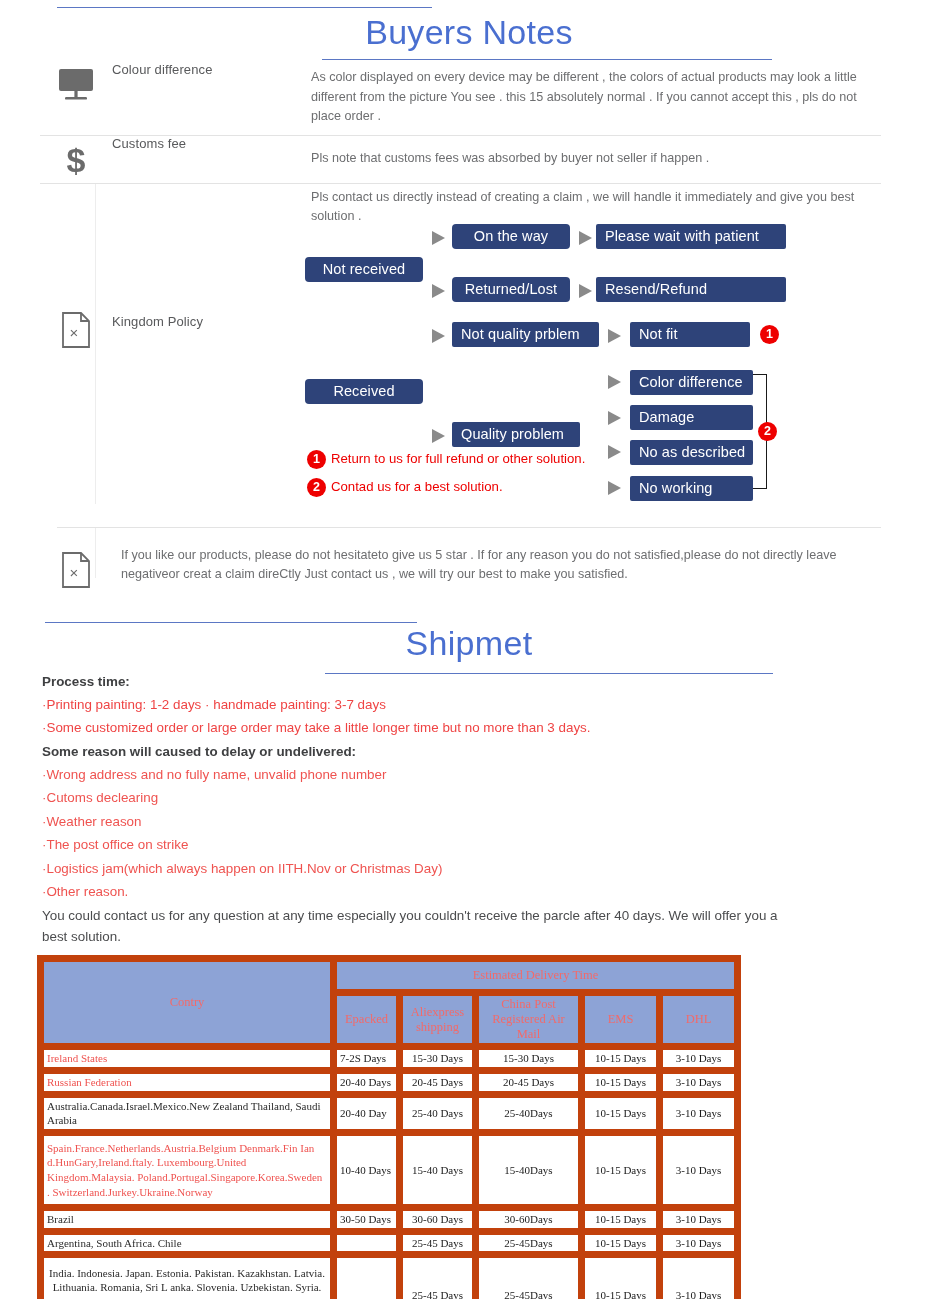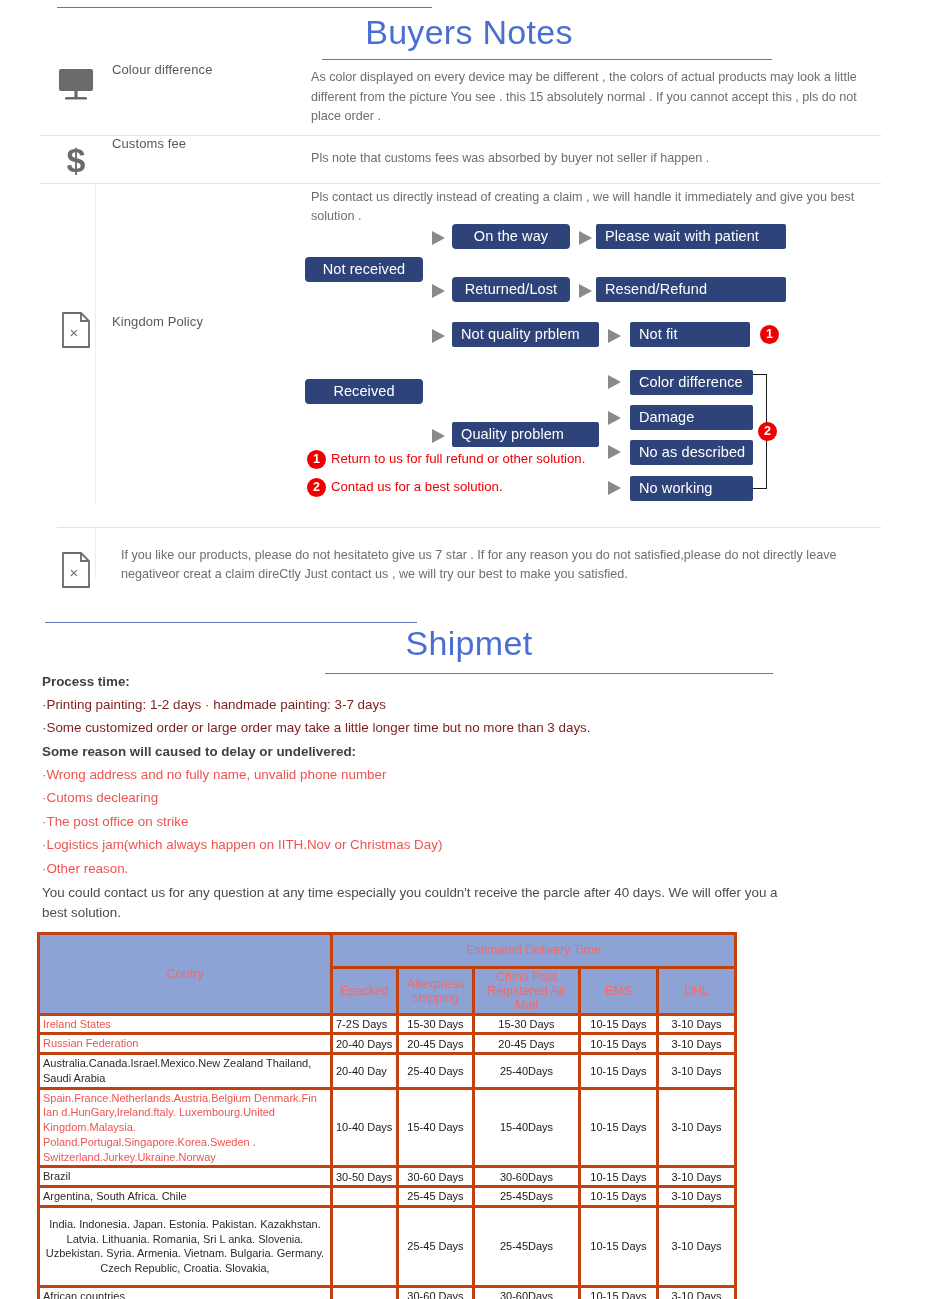--- a/index.html
+++ b/index.html
@@ -88,32 +88,32 @@
   }
   .bracket {
     position: absolute; border: 1.6px solid #1a1a1a;
     border-left: none; width: 14px;
   }
 
   
   .ship-text { padding: 0 40px 0 42px; }
   .ship-text p { margin: 0 0 3px 0; font-size: 13.4px; line-height: 1.52; }
   .ship-head { font-weight: bold; color: #3f4042; font-size: 13.6px; }
-  .ship-plain { color: #7f1d1d; }
+  .ship-plain { color: #ef4444; }
   .ship-red { color: #ef5350; }
   .ship-tail { color: #4b4c4e; margin-top: 4px !important; }
 
   
   table.delivery {
     border-collapse: collapse; margin: 8px 0 0 37px;
     width: 697px; table-layout: fixed;
   }
   table.delivery th, table.delivery td {
-    border: 3px solid #c2410c; padding: 1px 3px;
-    font-size: 11px; vertical-align: middle;
+    border: 7px solid #c2410c; padding: 1px 3px;
+    font-size: 11px; vertical-align: middle; font-family: Liberation Serif, serif;
   }
   table.delivery thead th {
     background: #8da3d6; color: #f26a6a; text-align: center;
     font-weight: normal; font-size: 12.5px;
   }
   thead th.hdr-small { font-size: 11.4px; }
   thead th.hdr-left { text-align: left; }
   td.country { color: #2b2b2b; font-size: 11.6px; line-height: 1.34; padding-left: 5px; }
   td.country.red { color: #ef5350; }
   td.val { text-align: center; color: #1a1a1a; font-size: 11.1px; }
@@ -171,21 +171,21 @@
       <div class="fbox" style="left:3px; top:152px; width:118px; justify-content:center;">Received</div>
 
       <div class="arrow" style="left:130px; top:4px;"></div>
       <div class="arrow" style="left:130px; top:57px;"></div>
       <div class="arrow" style="left:130px; top:102px;"></div>
       <div class="arrow" style="left:130px; top:202px;"></div>
 
       <div class="fbox" style="left:150px; top:-3px; width:118px; justify-content:center;">On the way</div>
       <div class="fbox" style="left:150px; top:50px; width:118px; justify-content:center;">Returned/Lost</div>
       <div class="fbox sq" style="left:150px; top:95px; width:147px;">Not quality prblem</div>
-      <div class="fbox sq" style="left:150px; top:195px; width:147px;">Quality problem</div>
+      <div class="fbox sq" style="left:150px; top:195px; width:128px;">Quality problem</div>
 
       <div class="arrow" style="left:277px; top:4px;"></div>
       <div class="arrow" style="left:277px; top:57px;"></div>
       <div class="arrow" style="left:306px; top:102px;"></div>
       <div class="arrow" style="left:306px; top:148px;"></div>
       <div class="arrow" style="left:306px; top:184px;"></div>
       <div class="arrow" style="left:306px; top:218px;"></div>
       <div class="arrow" style="left:306px; top:254px;"></div>
 
       <div class="fbox sq" style="left:294px; top:-3px; width:190px;">Please wait with patient</div>
@@ -213,36 +213,37 @@
 
 <div class="note-row no-border" style="min-height:86px;">
   <div class="faint-vline" style="top:0;height:50px;"></div>
   <div class="note-icon" style="padding-top:24px;">
     <svg width="30" height="36" viewBox="0 0 30 36" aria-hidden="true">
       <path d="M2 1 h18 l8 8 v26 h-26 z" fill="none" stroke="#6b6b6b" stroke-width="1.8"></path>
       <path d="M20 1 v8 h8" fill="none" stroke="#6b6b6b" stroke-width="1.8"></path>
       <text x="13" y="26" text-anchor="middle" font-family="Liberation Sans, sans-serif" font-size="15" fill="#6b6b6b">×</text>
     </svg>
   </div>
-  <div class="note-body" style="padding-top:18px;">If you like our products,  please do not hesitateto give us 7 star . If for any reason you do not satisfied,please do not directly leave negativeor creat a claim direCtly Just contact us , we will try our best to make you satisfied.</div>
+  <div class="note-body" style="padding-top:18px;">If you like our products,  please do not hesitateto give us 5 star . If for any reason you do not satisfied,please do not directly leave negativeor creat a claim direCtly Just contact us , we will try our best to make you satisfied.</div>
 </div>
 
 <div class="section-title-wrap" id="shipmet-title-wrap" style="height:58px;">
   <div class="title-rule-top"></div>
   <div class="section-title" style="top:10px;">Shipmet</div>
   <div class="title-rule-bottom"></div>
 </div>
 
 <div class="ship-text">
   <p class="ship-head">Process time:</p>
   <p class="ship-plain">·Printing painting: 1-2 days · handmade painting: 3-7 days</p>
   <p class="ship-plain">·Some customized order or large order may take a little longer time but no more than 3 days.</p>
   <p class="ship-head">Some reason will caused to delay or undelivered:</p>
   <p class="ship-red">·Wrong address and no fully name, unvalid phone number</p>
   <p class="ship-red">·Cutoms declearing</p>
+  <p class="ship-red">·Weather reason</p>
   <p class="ship-red">·The post office on strike</p>
   <p class="ship-red">·Logistics jam(which always happen on IITH.Nov or Christmas Day)</p>
   <p class="ship-red">·Other reason.</p>
   <p class="ship-tail" style="width:752px;">You could contact us for any question at any time especially you couldn't receive the parcle after 40 days. We will offer you a best solution.</p>
 </div>
 
 <table class="delivery">
   <colgroup>
     <col style="width:293px">
     <col style="width:66px">

